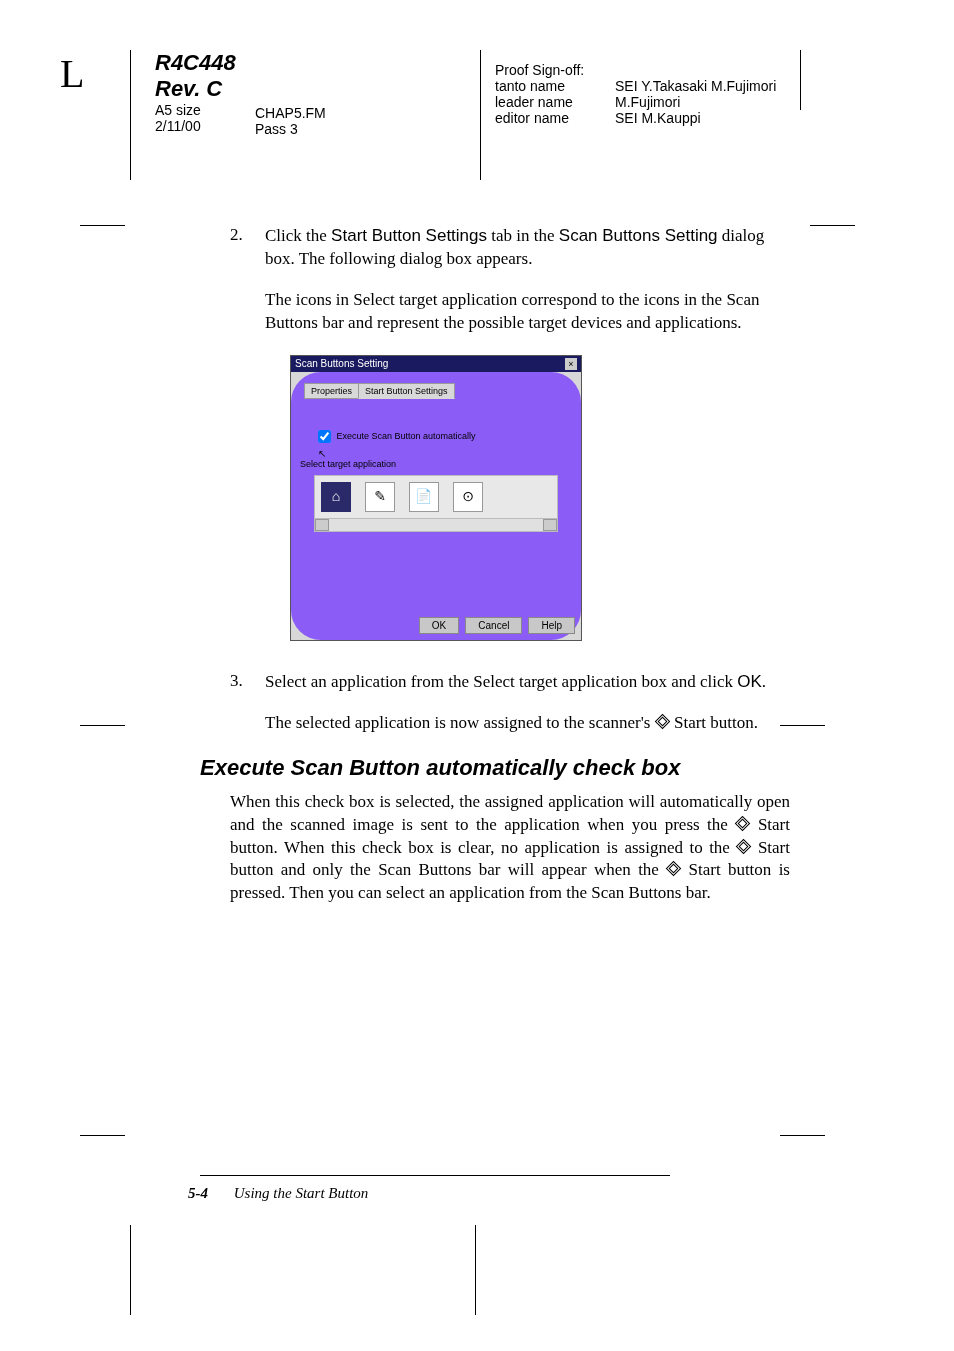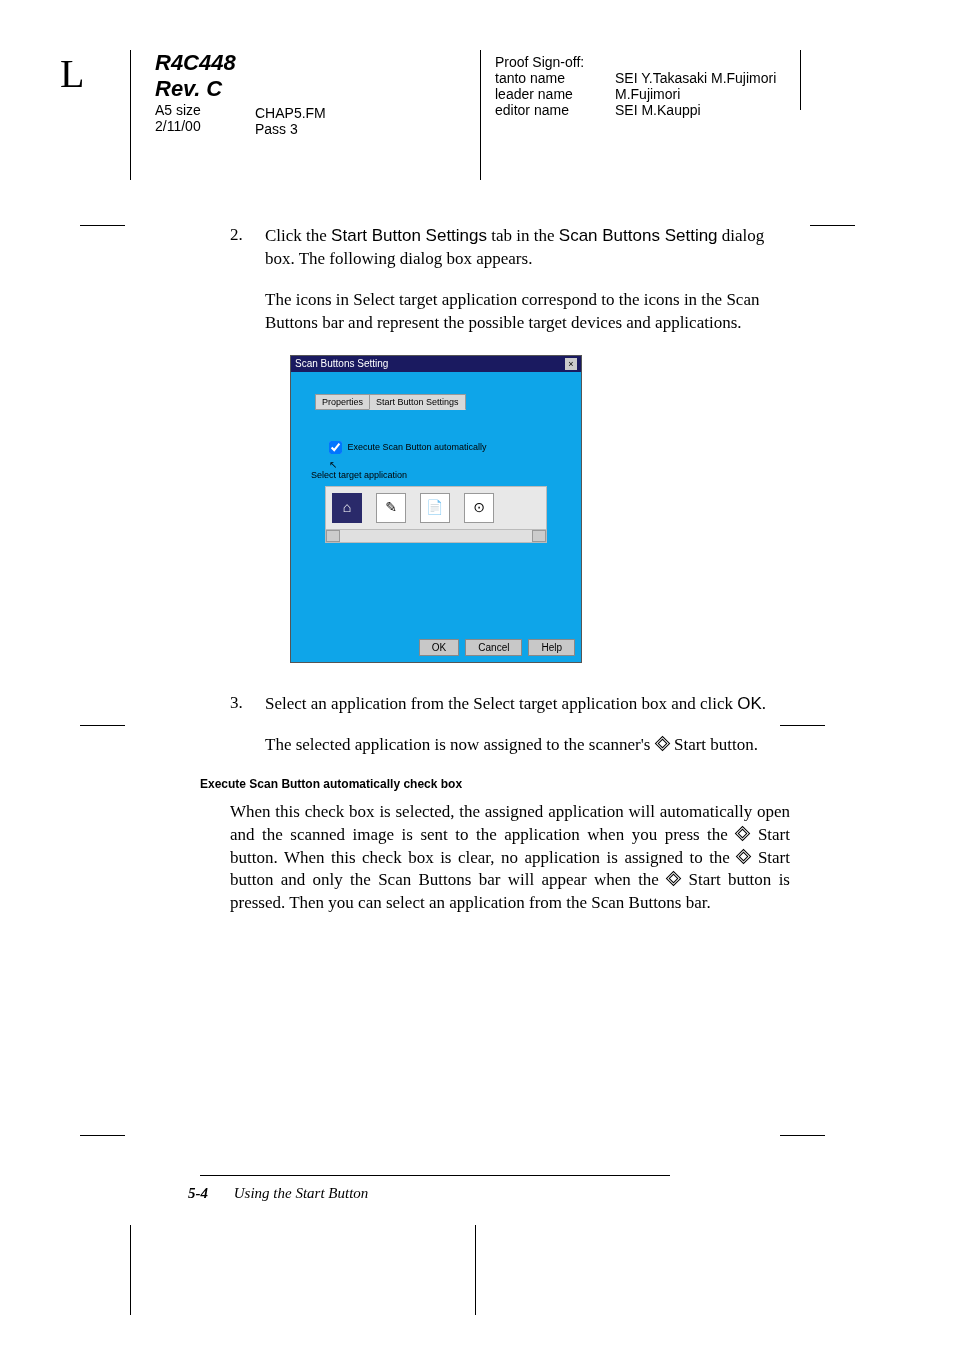--- a/index.html
+++ b/index.html
@@ -53,21 +53,21 @@
     position: absolute;
     left: 255px;
     top: 55px;
     font-family: Arial, Helvetica, sans-serif;
     font-size: 14px;
   }
 
   .hdr-right-block {
     position: absolute;
     left: 495px;
-    top: 4px;
+    top: 12px;
     font-family: Arial, Helvetica, sans-serif;
     font-size: 14px;
   }
   .hdr-right-block .label { display:inline-block; width: 120px; }
 
   .crop-left-upper  { position:absolute; left:80px;  top:225px;  width:45px; height:1px; background:#000;}
   .crop-right-upper { position:absolute; left:810px; top:225px;  width:45px; height:1px; background:#000;}
   .crop-left-mid    { position:absolute; left:80px;  top:725px;  width:45px; height:1px; background:#000;}
   .crop-right-mid   { position:absolute; left:780px; top:725px;  width:45px; height:1px; background:#000;}
   .crop-left-low    { position:absolute; left:80px;  top:1135px; width:45px; height:1px; background:#000;}
@@ -124,24 +124,25 @@
   .ss-close {
     background:#ccc;
     color:#000;
     width:12px;
     height:12px;
     line-height:12px;
     text-align:center;
     font-size:9px;
   }
   .ss-body {
-    background: #0ea5e9;
-    padding: 20px;
+    background: #8b5cf6;
+    padding: 9px;
     height: 250px;
     position:relative;
+    border-radius:30px;
   }
   .ss-tabs {
     font-family: Arial, sans-serif;
     font-size: 9px;
     margin: 2px 0 8px 4px;
   }
   .ss-tabs span {
     display:inline-block;
     padding:2px 6px;
     border:1px solid #999;
@@ -204,21 +205,22 @@
     font-family: Arial, sans-serif;
     font-size:10px;
     background:#c8c8c8;
     border:1px solid #888;
     padding:2px 12px;
   }
 
   .heading-exec {
     font-family: Arial, Helvetica, sans-serif;
     font-weight: bold;
-    font-size: 12px;
+    font-style: italic;
+    font-size: 22px;
     margin: 20px 0 10px -30px;
   }
   .body-para {
     font-size: 17px;
     line-height: 1.35;
     text-align: justify;
   }
   .diamond-icon {
     display:inline-block;
     transform: rotate(45deg);

